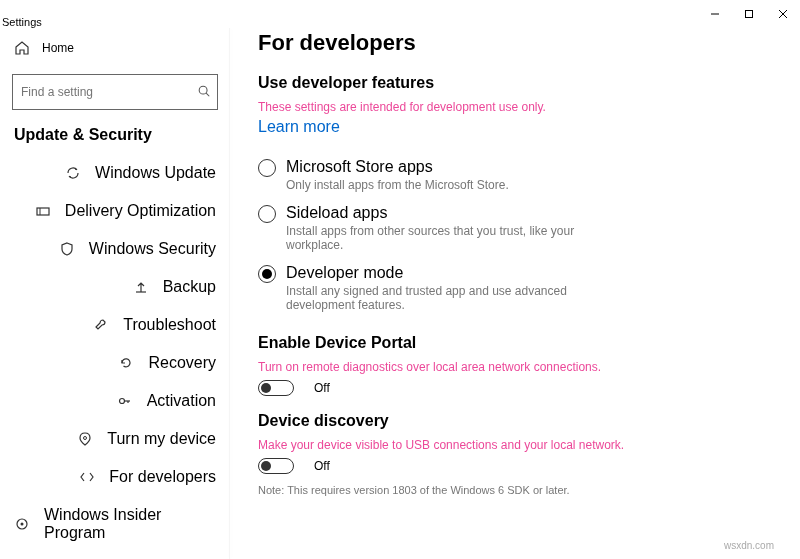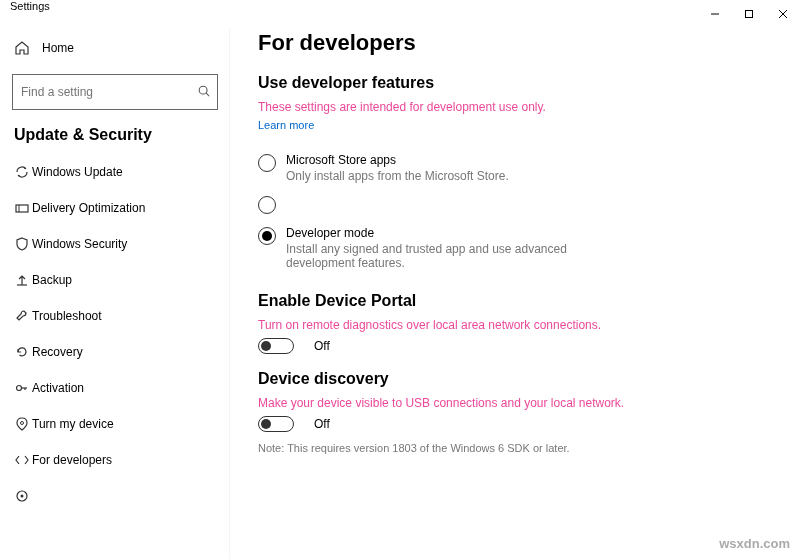--- a/index.html
+++ b/index.html
@@ -1,50 +1,50 @@
 <!DOCTYPE html>
 <html><head>
 <meta charset="utf-8">
 <style>
   * { box-sizing: border-box; margin: 0; padding: 0; }
   body { font-family: "Segoe UI", sans-serif; font-size: 12px; color: #000; background: #fff; width: 800px; height: 559px; overflow: hidden; position: relative; }
-  .titlebar { height: 28px; display: flex; align-items: flex-start; padding-left: 10px; }
+  .titlebar { height: 28px; display: flex; align-items: flex-end; padding-left: 2px; }
   .titlebar-title { font-size: 11px; }
   .win-controls { position: absolute; right: 0; top: 0; display: flex; }
   .win-btn { width: 34px; height: 28px; display: flex; align-items: center; justify-content: center; font-size: 12px; font-family: "Segoe MDL2 Assets", sans-serif; cursor: pointer; }
   .layout { display: flex; height: calc(100% - 28px); }
   .sidebar { width: 230px; padding: 0 0 12px 0; border-right: 0; position: relative; }
   .sidebar::after { content:""; position:absolute; right:0; top:0; bottom:0; width:1px; background: rgba(0,0,0,0.04); box-shadow: 1px 0 4px rgba(0,0,0,0.04); }
   .home-row { display: flex; align-items: center; gap: 12px; padding: 8px 14px; margin-top: 4px; cursor: pointer; }
   .home-icon svg, .nav-icon svg { width: 16px; height: 16px; display:block; }
   .search-wrap { margin: 10px 12px; }
   .search { display: flex; align-items: center; border: 1px solid #666; height: 36px; padding: 0 6px 0 8px; background: #fff; }
   .search input { border: none; outline: none; flex: 1; font-size: 12px; background: transparent; }
   .search-icon svg { width: 14px; height: 14px; }
   .category { font-weight: 600; font-size: 16px; padding: 6px 14px 10px; }
   .nav { display: flex; flex-direction: column; }
-  .nav-item { display: flex; align-items: center; gap: 2px; padding: 10px 14px; cursor: pointer; font-size: 12px; }
+  .nav-item { display: flex; align-items: center; gap: 14px; padding: 10px 14px; cursor: pointer; font-size: 16px; justify-content: flex-end; }
   .content { flex: 1; padding: 2px 28px 0 28px; overflow: hidden; position: relative; }
   .h1 { font-size: 22px; font-weight: 600; margin: 0 0 18px; }
   .h2 { font-size: 16px; font-weight: 600; margin: 16px 0 8px; }
   .para { font-size: 12px; color: #ec4899; margin-bottom: 4px; }
-  .link { color: #0066cc; font-size: 11px; cursor: pointer; display: inline-block; margin-bottom: 12px; }
+  .link { color: #0066cc; font-size: 16px; cursor: pointer; display: inline-block; margin-bottom: 12px; }
   .radio-group { margin: 4px 0 10px; }
   .radio-row { display: flex; align-items: flex-start; gap: 10px; padding: 6px 0; cursor: pointer; }
   .radio-circle { width: 18px; height: 18px; border: 1.5px solid #333; border-radius: 50%; flex-shrink: 0; position: relative; margin-top: 1px; }
   .radio-circle.checked::after { content:""; position:absolute; inset: 3px; background:#000; border-radius:50%; }
   .radio-text { display: flex; flex-direction: column; }
-  .radio-label { font-size: 12px; color: #000; }
+  .radio-label { font-size: 16px; color: #000; }
   .radio-desc { font-size: 12px; color: #777; margin-top: 2px; max-width: 330px; }
   .toggle-row { display: flex; align-items: center; gap: 20px; margin: 6px 0 10px; }
   .toggle { width: 36px; height: 16px; border: 1.5px solid #333; border-radius: 10px; position: relative; cursor: pointer; }
   .toggle::after { content:""; position:absolute; left:2px; top:2px; width:10px; height:10px; background:#333; border-radius:50%; }
   .toggle-label { font-size: 12px; }
   .note { font-size: 11px; color: #777; margin-top: 2px; }
-  .watermark { position: absolute; bottom: 8px; right: 10px; font-size: 13px; color: #aaa; font-weight: bold; }
+  .watermark { position: absolute; bottom: 8px; right: 26px; font-size: 10px; color: #aaa; }
 </style>
 </head>
 <body>
 
 <div class="titlebar">
   <span class="titlebar-title">Settings</span>
 </div>
 <div class="win-controls">
   <div class="win-btn">
       <svg width="10" height="10" viewBox="0 0 10 10">
@@ -164,20 +164,21 @@
           </span>
         <span>For developers</span>
       </div>
       <div class="nav-item">
         <span class="nav-icon">
             <svg viewBox="0 0 16 16">
               <circle cx="8" cy="8" r="5" fill="none" stroke="#333" stroke-width="1.2"></circle>
               <circle cx="8" cy="8" r="1.5" fill="#333"></circle>
             </svg>
           </span>
+        <span>Windows Insider Program</span>
       </div>
     </div>
   </div>
 
   <div class="content">
     <h1 class="h1">For developers</h1>
 
     <h2 class="h2">Use developer features</h2>
     <p class="para">These settings are intended for development use only.</p>
     <a class="link">Learn more</a>
@@ -185,20 +186,24 @@
     <div class="radio-group">
       <div class="radio-row">
         <span class="radio-circle"></span>
         <div class="radio-text">
           <span class="radio-label">Microsoft Store apps</span>
           <span class="radio-desc">Only install apps from the Microsoft Store.</span>
         </div>
       </div>
       <div class="radio-row">
         <span class="radio-circle"></span>
+        <div class="radio-text">
+          <span class="radio-label">Sideload apps</span>
+          <span class="radio-desc">Install apps from other sources that you trust, like your workplace.</span>
+        </div>
       </div>
       <div class="radio-row">
         <span class="radio-circle checked"></span>
         <div class="radio-text">
           <span class="radio-label">Developer mode</span>
           <span class="radio-desc">Install any signed and trusted app and use advanced development features.</span>
         </div>
       </div>
     </div>
 

